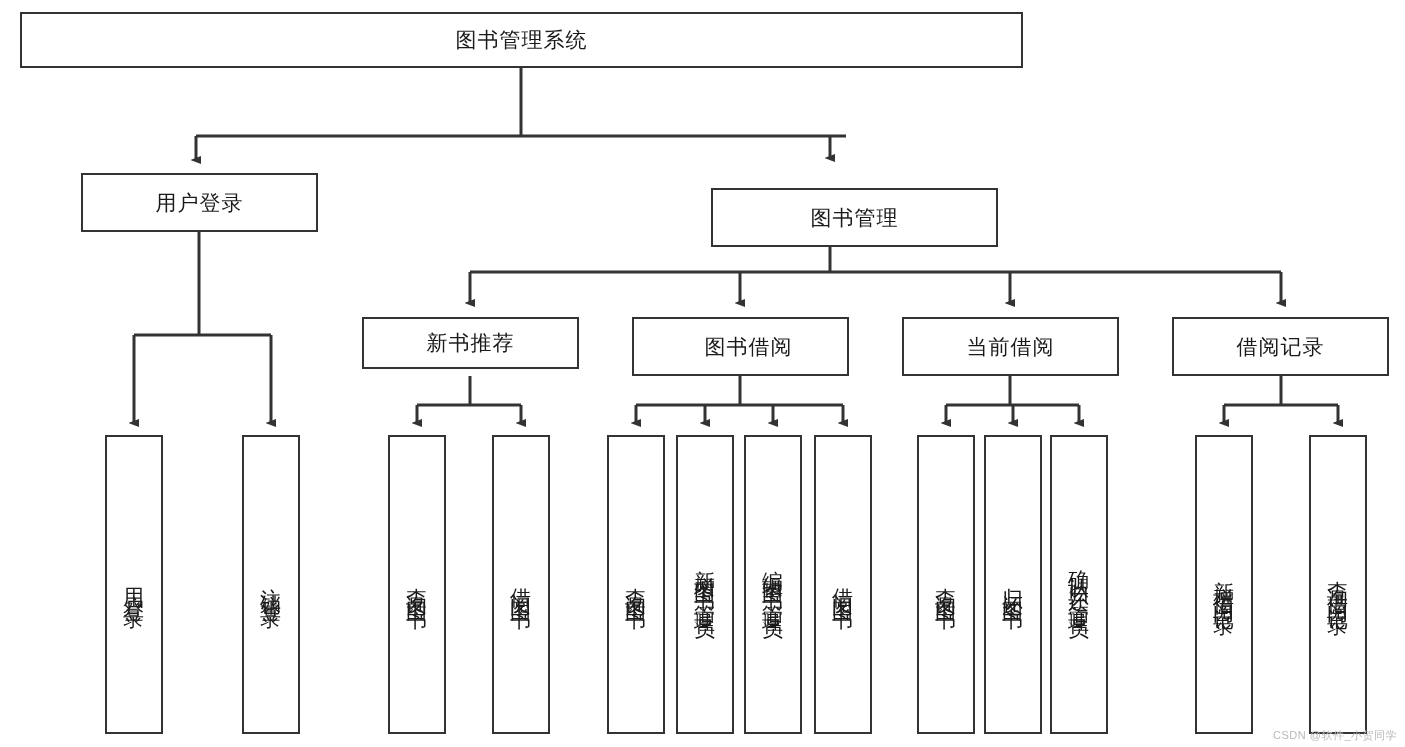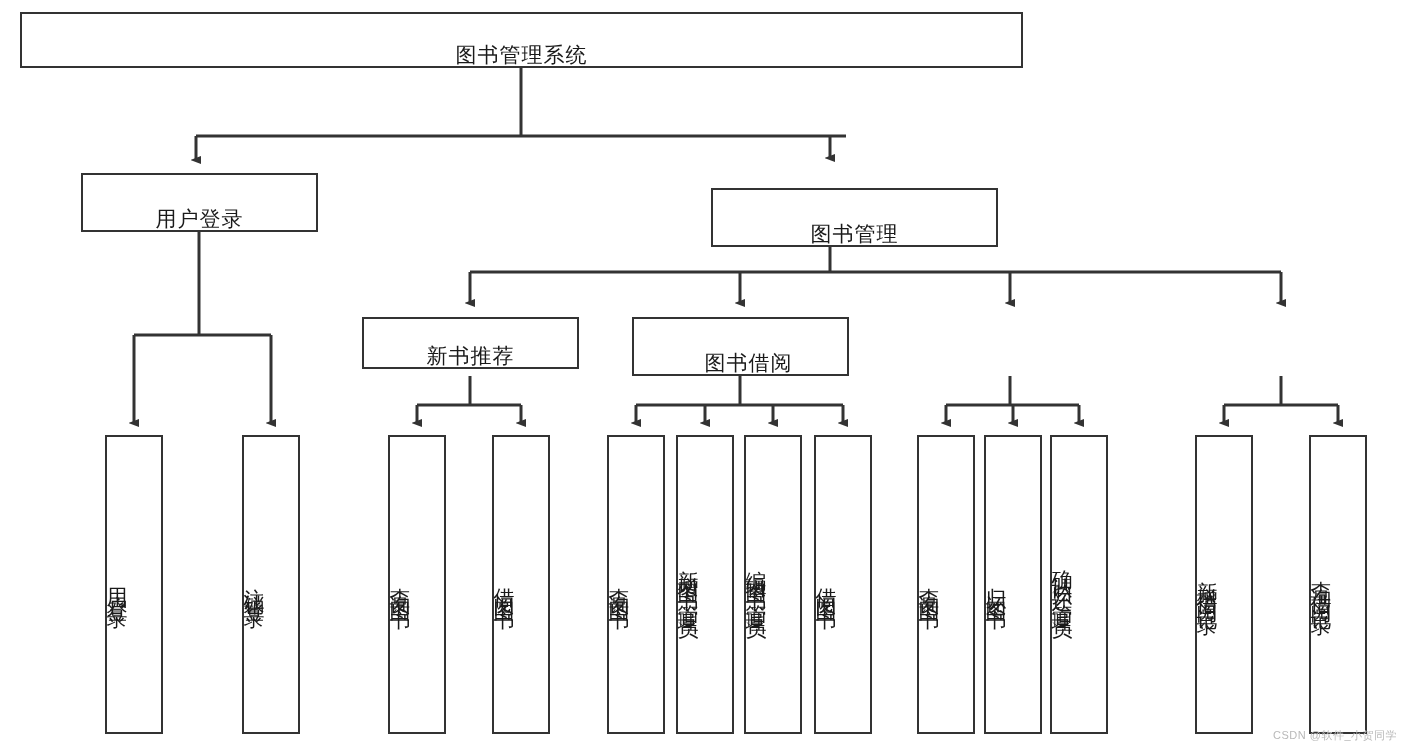--- a/index.html
+++ b/index.html
@@ -24,21 +24,21 @@
     top: 0;
     width: 1405px;
     height: 747px;
   }
   .node {
     position: absolute;
     box-sizing: border-box;
     border: 2px solid #333333;
     background: #ffffff;
     display: flex;
-    align-items: flex-end;
+    align-items: center;
     justify-content: center;
     color: #1a1a1a;
     z-index: 2;
   }
   .node.horiz {
     font-size: 21px;
     letter-spacing: 1px;
     line-height: 1.1;
     text-align: center;
   }
@@ -137,20 +137,26 @@
   <div class="node horiz" style="left:711px; top:188px; width:287px; height:59px;">
     <span class="node-label">图书管理</span>
   </div>
 
   <div class="node horiz" style="left:362px; top:317px; width:217px; height:52px;">
     <span class="node-label">新书推荐</span>
   </div>
   <div class="node horiz" style="left:632px; top:317px; width:217px; height:59px;padding-left:16px;">
     <span class="node-label">图书借阅</span>
   </div>
+  <div class="node horiz" style="left:902px; top:317px; width:217px; height:59px;">
+    <span class="node-label">当前借阅</span>
+  </div>
+  <div class="node horiz" style="left:1172px; top:317px; width:217px; height:59px;">
+    <span class="node-label">借阅记录</span>
+  </div>
 
   <div class="node vert" style="left:105px; top:435px; width:58px; height:299px;">
     <span class="node-label">用户登录</span>
   </div>
   <div class="node vert" style="left:242px; top:435px; width:58px; height:299px;">
     <span class="node-label">注销登录</span>
   </div>
 
   <div class="node vert" style="left:388px; top:435px; width:58px; height:299px;">
     <span class="node-label">查询图书</span>

